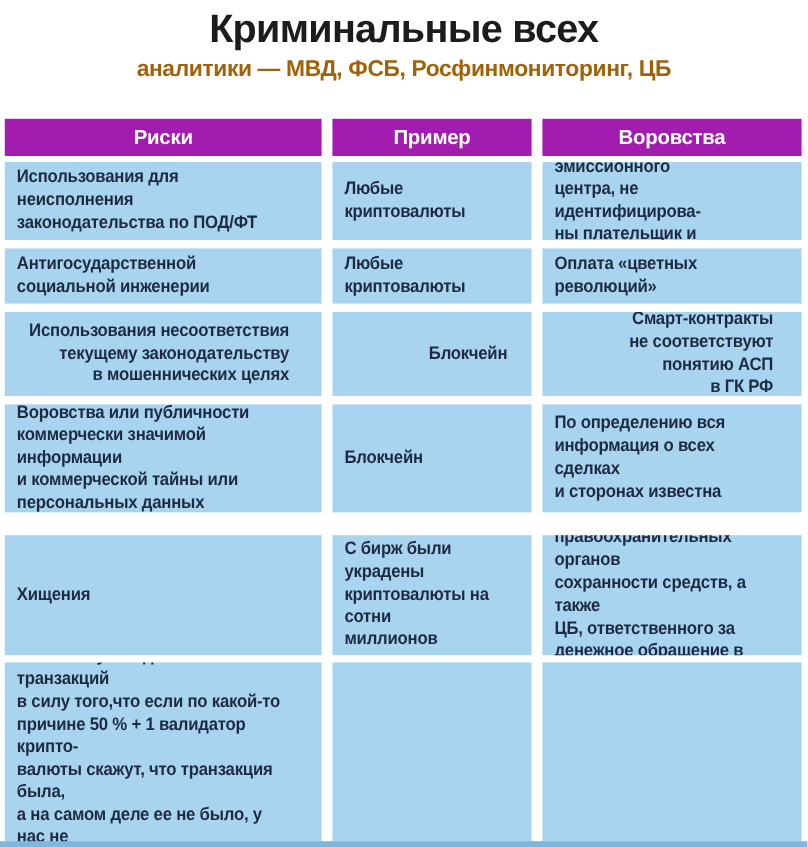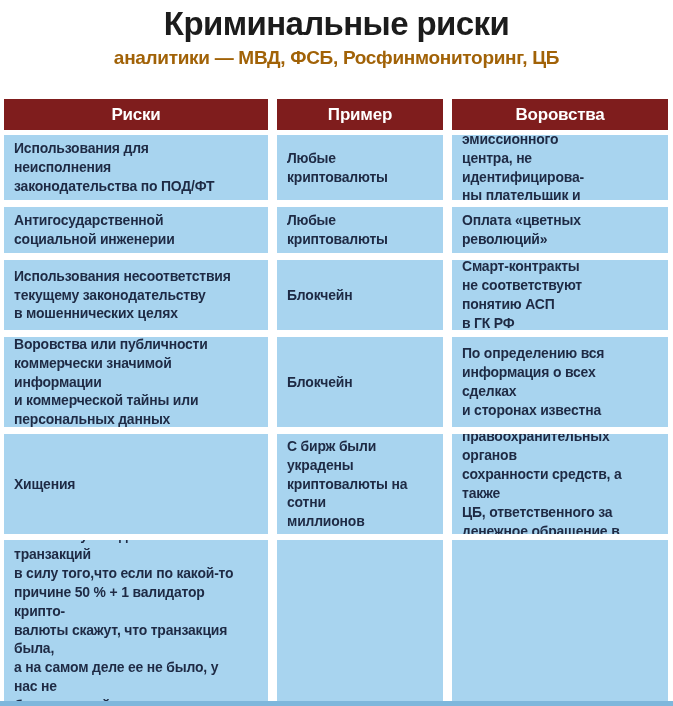--- a/index.html
+++ b/index.html
@@ -20,21 +20,21 @@
     color:#a16207; margin-top:4px;
   }
   .tbl { position:absolute; left:4px; top:99px; width:664px; }
   .row {
     display:grid;
     grid-template-columns:264px 166px 216px;
     column-gap:9px;
   }
   .row.head { height:31px; margin-bottom:5px; }
   .hcell {
-    background:#7f1d1d;
+    background:#a21caf;
     display:flex; align-items:center; justify-content:center;
   }
   .htext {
     color:#ffffff; font-weight:bold; font-size:17px; letter-spacing:-0.2px;
   }
   .cell {
     background:#a8d4ef;
     display:flex; align-items:center;
     padding:2px 10px;
     overflow:hidden;
@@ -43,35 +43,35 @@
   .ctext {
     display:block; width:108%;
     transform:scaleX(0.93); transform-origin:0 50%;
     font-size:15px; font-weight:bold; line-height:1.26;
     letter-spacing:-0.2px;
     color:#1e2a44;
     white-space:pre-line;
   }
   .r1 { height:65px;  margin-bottom:7px; }
   .r2 { height:46px;  margin-bottom:7px; }
-  .r3 { height:70px;  margin-bottom:7px; }
-  .r4 { height:90px;  margin-bottom:7px; }
+  .r3 { height:70px;  margin-bottom:7px;text-align:right; }
+  .r4 { height:90px;  margin-bottom:19px; }
   .r5 { height:100px; margin-bottom:6px; }
   .r6 { height:161px; }
   .bottom-strip {
     position:absolute; left:0; top:701px;
     width:673px; height:5px;
     background:#7fb7dc;
   }
 </style>
 </head>
 <body>
 
 <div class="hdr">
-  <div class="title">Криминальные риски</div>
+  <div class="title">Криминальные всех</div>
   <div class="subtitle">аналитики — МВД, ФСБ, Росфинмониторинг, ЦБ</div>
 </div>
 
 <div class="tbl">
 
   <div class="row head">
     <div class="hcell">
       <span class="htext">Риски</span>
     </div>
     <div class="hcell">

